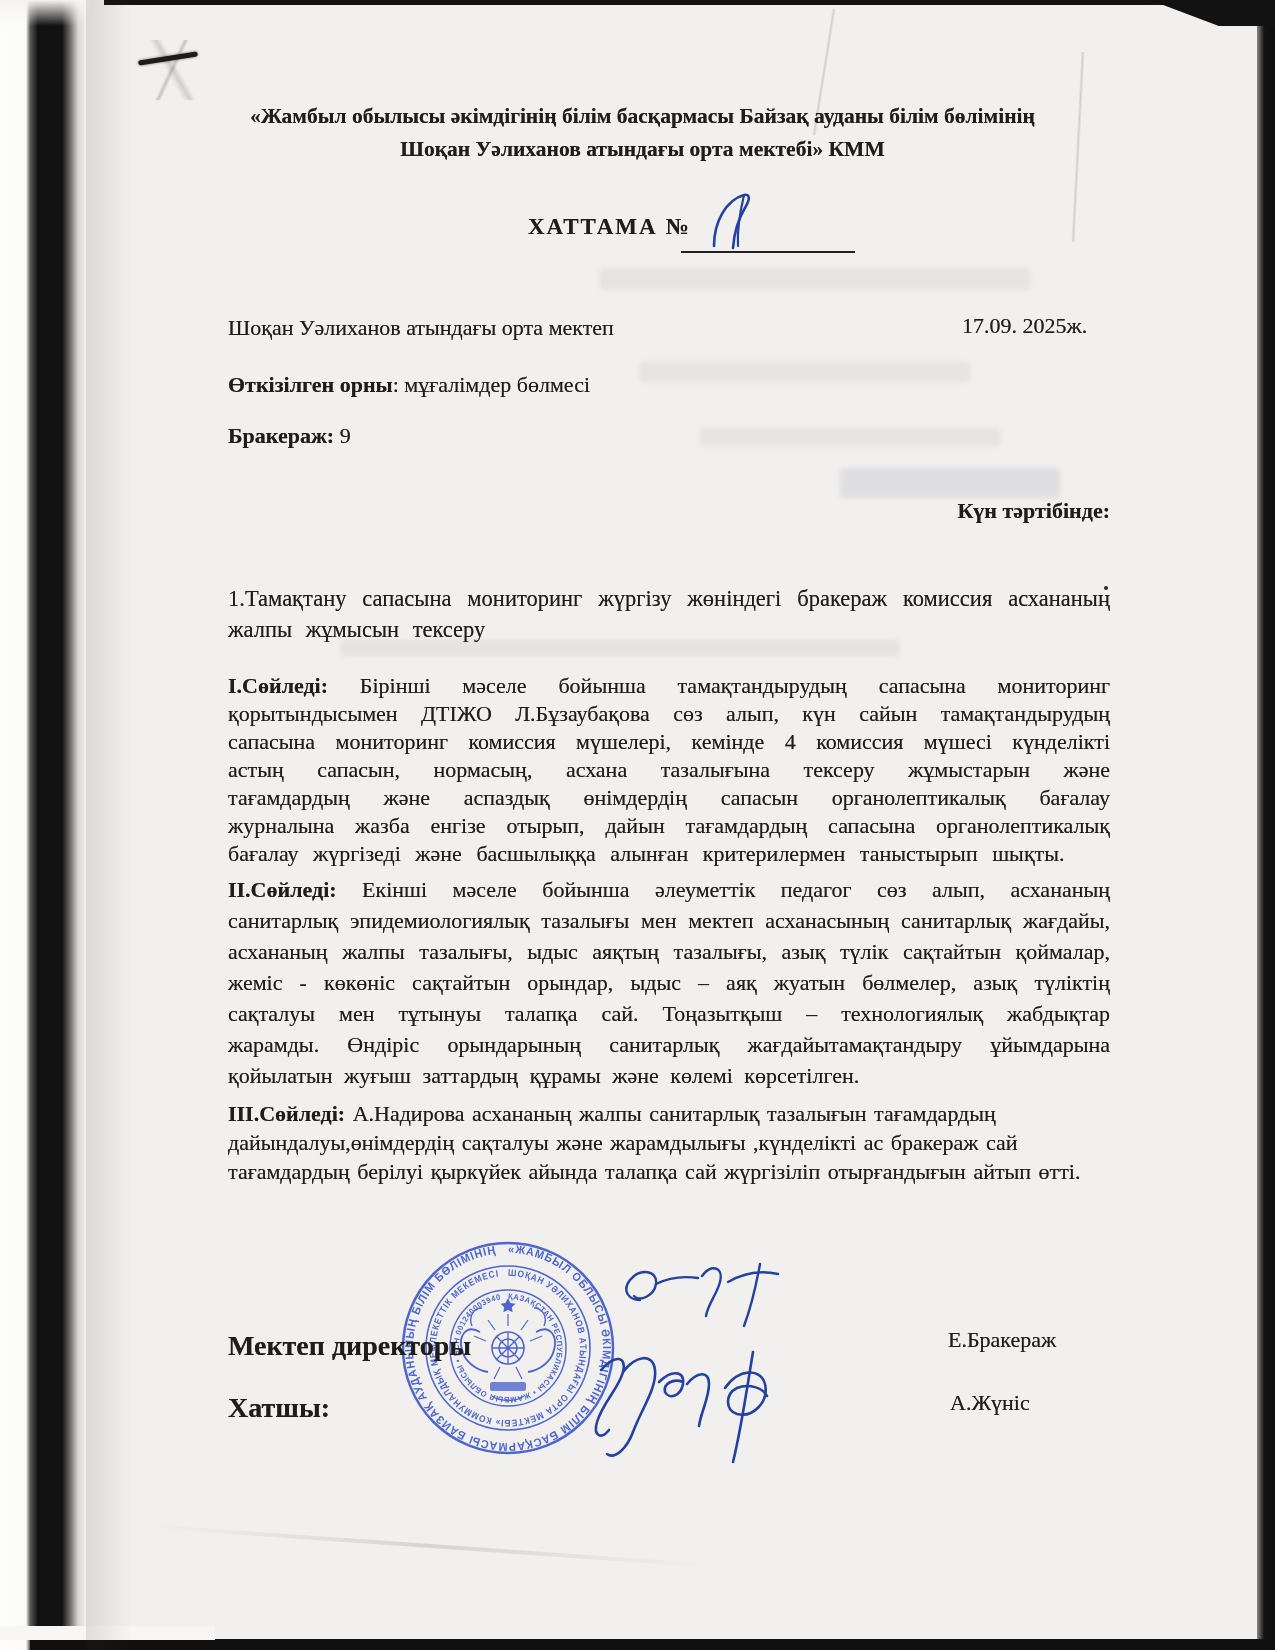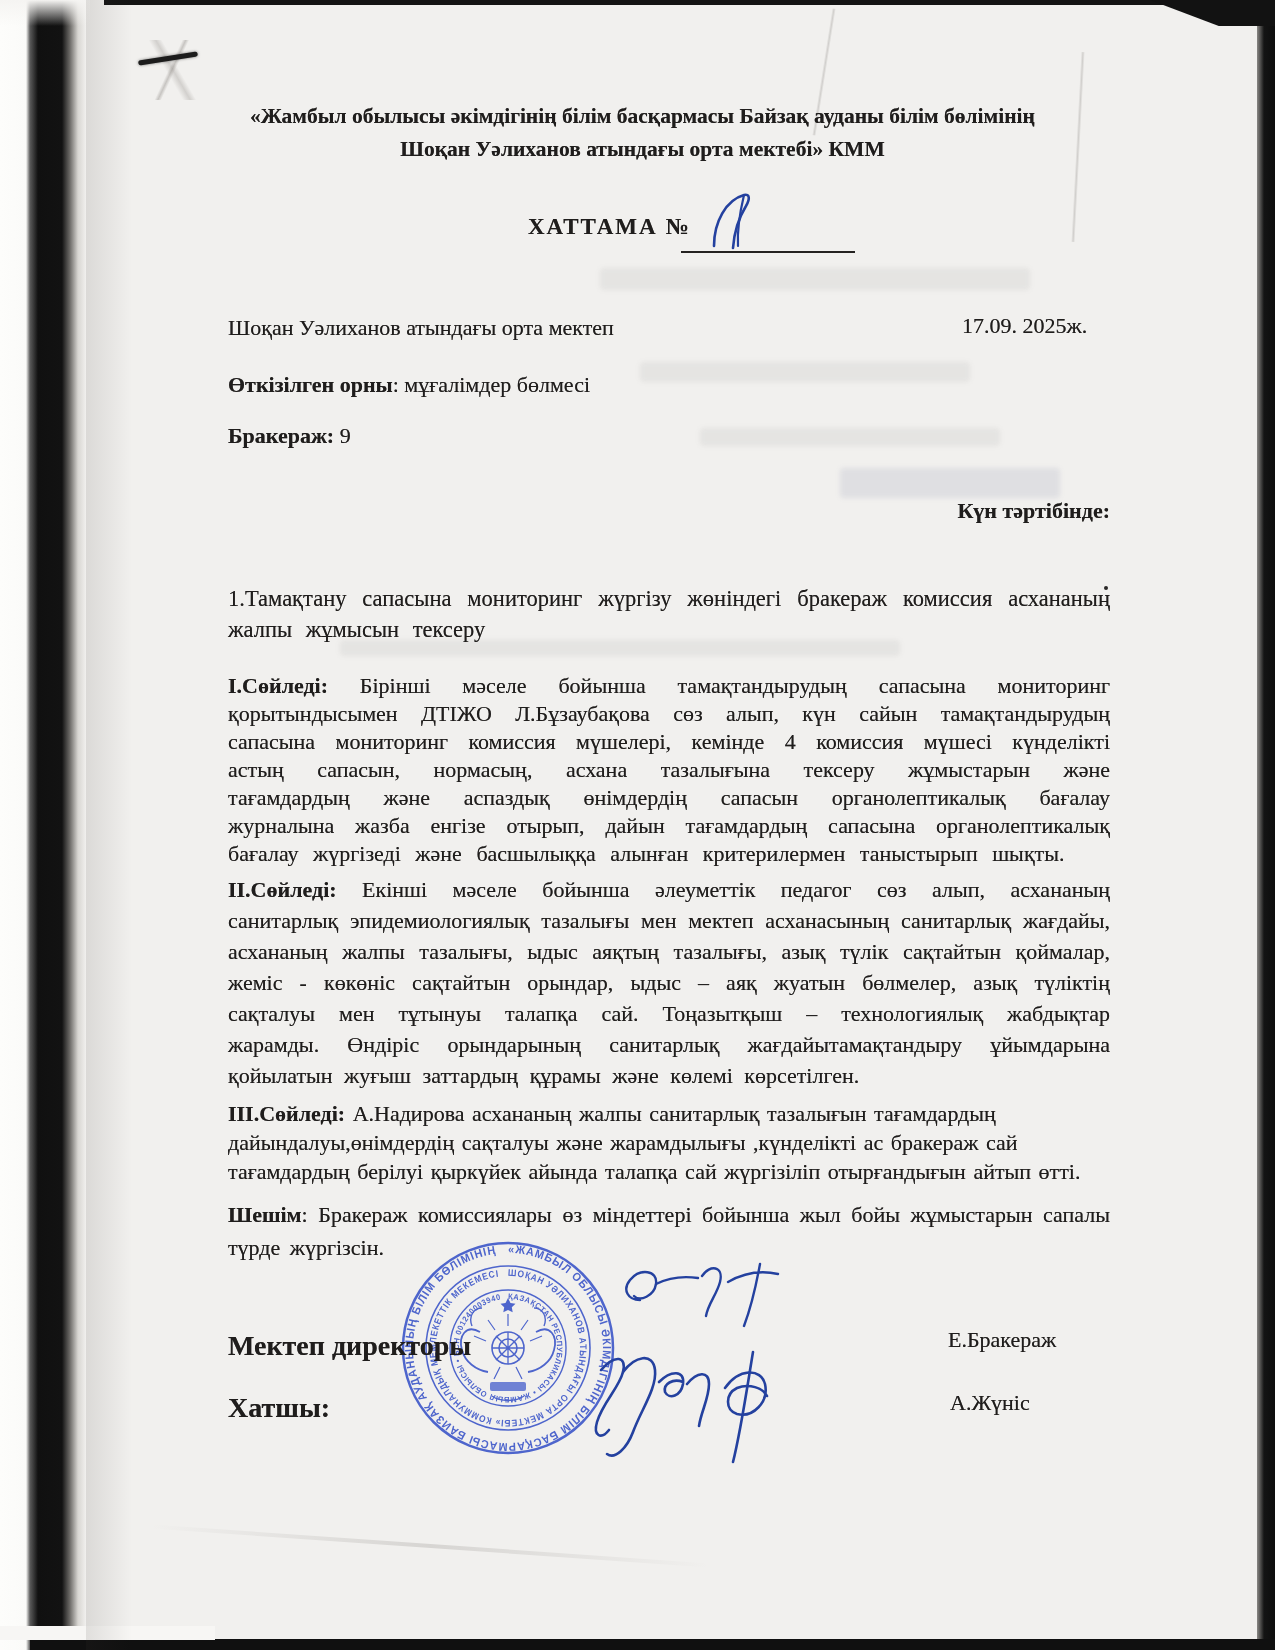--- a/index.html
+++ b/index.html
@@ -116,23 +116,20 @@
 
   <div class="abs agenda-title txt">Күн тәртібінде:</div>
   <div class="abs agenda-item txt">1.Тамақтану сапасына мониторинг жүргізу жөніндегі бракераж комиссия асхананың жалпы жұмысын тексеру</div>
 
   <div class="abs sections txt">
     <p class="para1"><span class="b">І.Сөйледі:</span><span> Бірінші мәселе бойынша тамақтандырудың сапасына мониторинг қорытындысымен ДТІЖО Л.Бұзаубақова сөз алып, күн сайын тамақтандырудың сапасына мониторинг комиссия мүшелері, кемінде 4 комиссия мүшесі күнделікті астың сапасын, нормасың, асхана тазалығына тексеру жұмыстарын және тағамдардың және аспаздық өнімдердің сапасын органолептикалық бағалау журналына жазба енгізе отырып, дайын тағамдардың сапасына органолептикалық бағалау жүргізеді және басшылыққа алынған критерилермен таныстырып шықты.</span></p>
     <p class="para2"><span class="b">ІІ.Сөйледі:</span><span> Екінші мәселе бойынша әлеуметтік педагог сөз алып, асхананың санитарлық эпидемиологиялық тазалығы мен мектеп асханасының санитарлық жағдайы, асхананың жалпы тазалығы, ыдыс аяқтың тазалығы, азық түлік сақтайтын қоймалар, жеміс - көкөніс сақтайтын орындар, ыдыс – аяқ жуатын бөлмелер, азық түліктің сақталуы мен тұтынуы талапқа сай. Тоңазытқыш – технологиялық жабдықтар жарамды. Өндіріс орындарының санитарлық жағдайытамақтандыру ұйымдарына қойылатын жуғыш заттардың құрамы және көлемі көрсетілген.</span></p>
     <p class="para3"><span class="b">ІІІ.Сөйледі:</span><span> А.Надирова асхананың жалпы санитарлық тазалығын тағамдардың дайындалуы,өнімдердің сақталуы және жарамдылығы ,күнделікті ас бракераж сай тағамдардың берілуі  қыркүйек айында талапқа сай жүргізіліп отырғандығын айтып өтті.</span></p>
   </div>
 
-  <div class="abs decision txt">
-    <span class="b">Шешім</span><span>: Бракераж комиссиялары өз міндеттері бойынша жыл бойы жұмыстарын сапалы түрде жүргізсін.</span>
-  </div>
 
   <svg class="abs" style="left:396px;top:1236px;opacity:.9;filter:blur(.3px);" width="224" height="224" viewBox="0 0 224 224">
     <defs>
       <path id="rOuter" d="M 112,17  a 95,95 0 1 1 -0.01,0" fill="none"></path>
       <path id="rMiddle" d="M 112,40  a 72,72 0 1 1 -0.01,0" fill="none"></path>
       <path id="rInner" d="M 112,63  a 49,49 0 1 1 -0.01,0" fill="none"></path>
     </defs>
     <g stroke="#3d57c9" fill="none">
       <circle cx="112" cy="112" r="105" stroke-width="2.5"></circle>
       <circle cx="112" cy="112" r="82" stroke-width="1.6"></circle>

